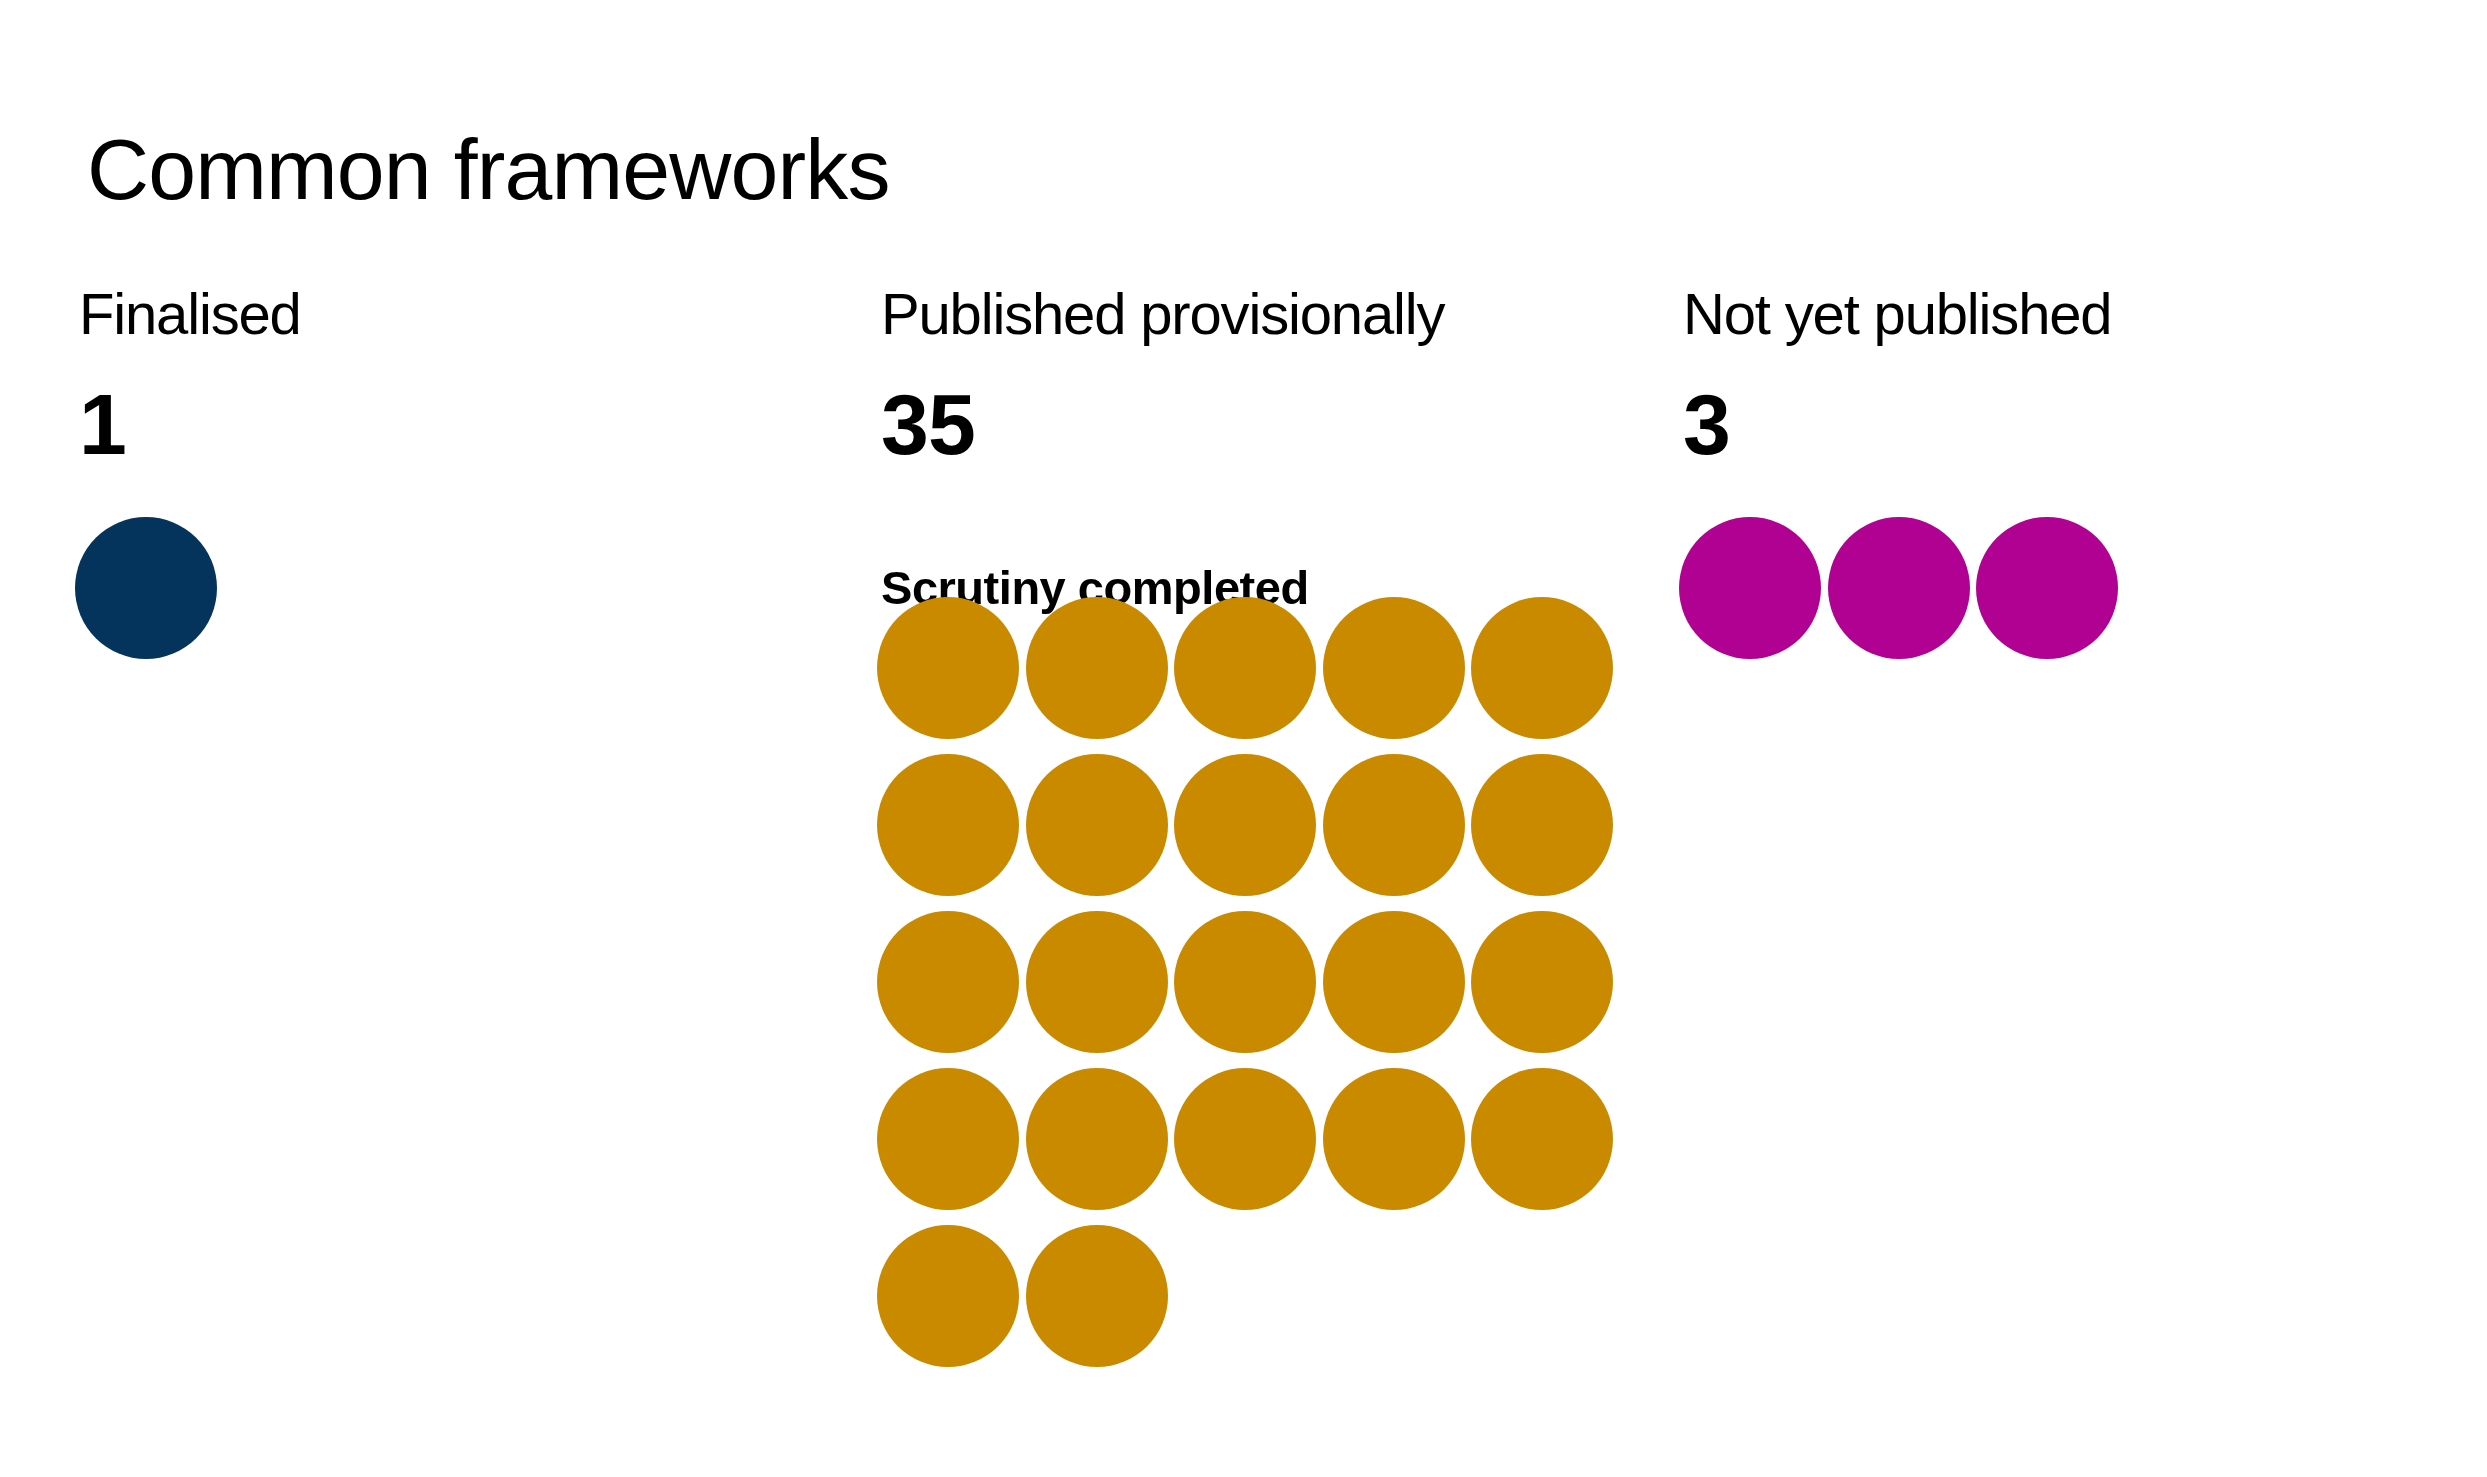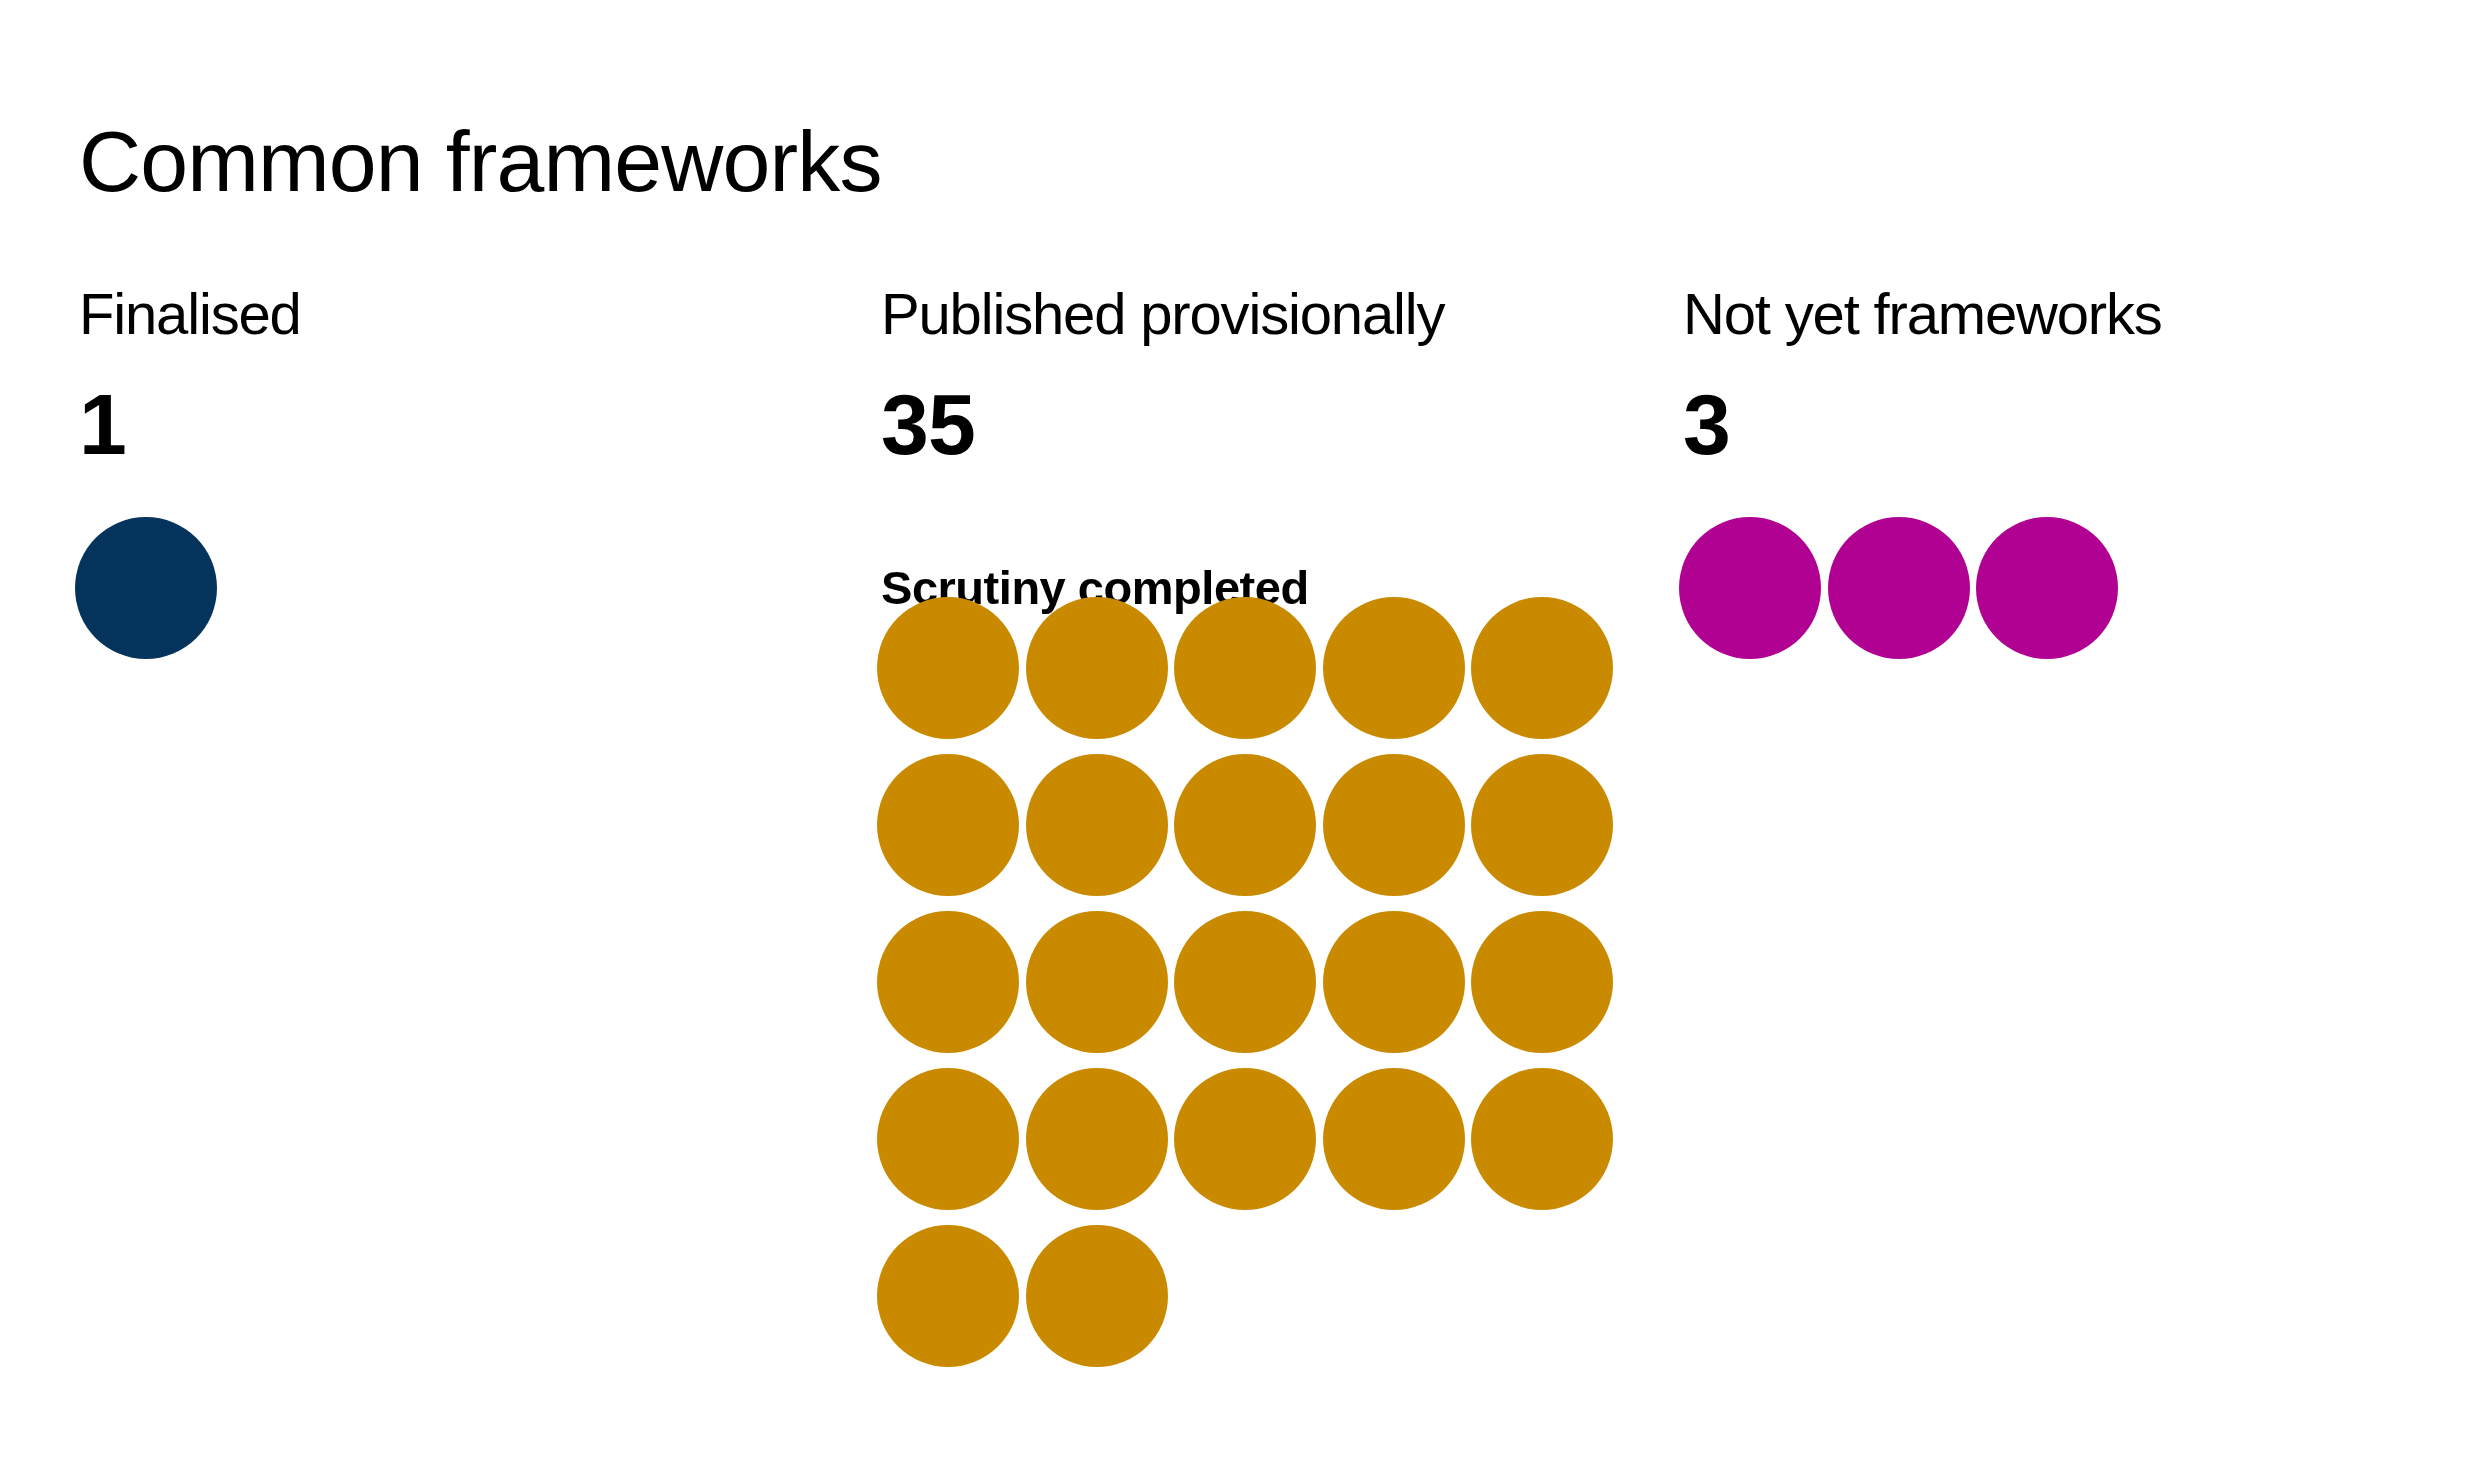--- a/index.html
+++ b/index.html
@@ -18,21 +18,21 @@
 
   .chart-title {
     position: absolute;
     left: 79px;
     top: 118px;
     font-size: 86px;
     font-weight: 400;
     letter-spacing: -0.01em;
     line-height: 1;
     white-space: nowrap;
-    margin: 0;
+    margin: 8px;
   }
 
   .col { position: absolute; top: 8px; height: 100%; }
   .col-1 { left: 79px;   width: 783px; }
   .col-2 { left: 881px;  width: 783px; text-decoration: underline; }
   .col-3 { left: 1683px; width: 783px; }
 
   .cat-label {
     position: absolute;
     top: 277px;
@@ -121,21 +121,21 @@
         <span class="dot" style="background-color: rgb(201, 138, 0);"></span>
         <span class="dot" style="background-color: rgb(201, 138, 0);"></span>
         <span class="dot" style="background-color: rgb(201, 138, 0);"></span>
         <span class="dot" style="background-color: rgb(201, 138, 0);"></span>
         <span class="dot" style="background-color: rgb(201, 138, 0);"></span>
         <span class="dot" style="background-color: rgb(201, 138, 0);"></span>
       </div>
   </section>
 
   <section class="col col-3">
-    <div class="cat-label">Not yet frameworks</div>
+    <div class="cat-label">Not yet published</div>
     <div class="cat-value">3</div>
     <div class="dots" style="grid-template-columns: repeat(5, var(--dot));">
         <span class="dot" style="background-color: rgb(176, 1, 146);"></span>
         <span class="dot" style="background-color: rgb(176, 1, 146);"></span>
         <span class="dot" style="background-color: rgb(176, 1, 146);"></span>
       </div>
   </section>
 
 </div>
 

